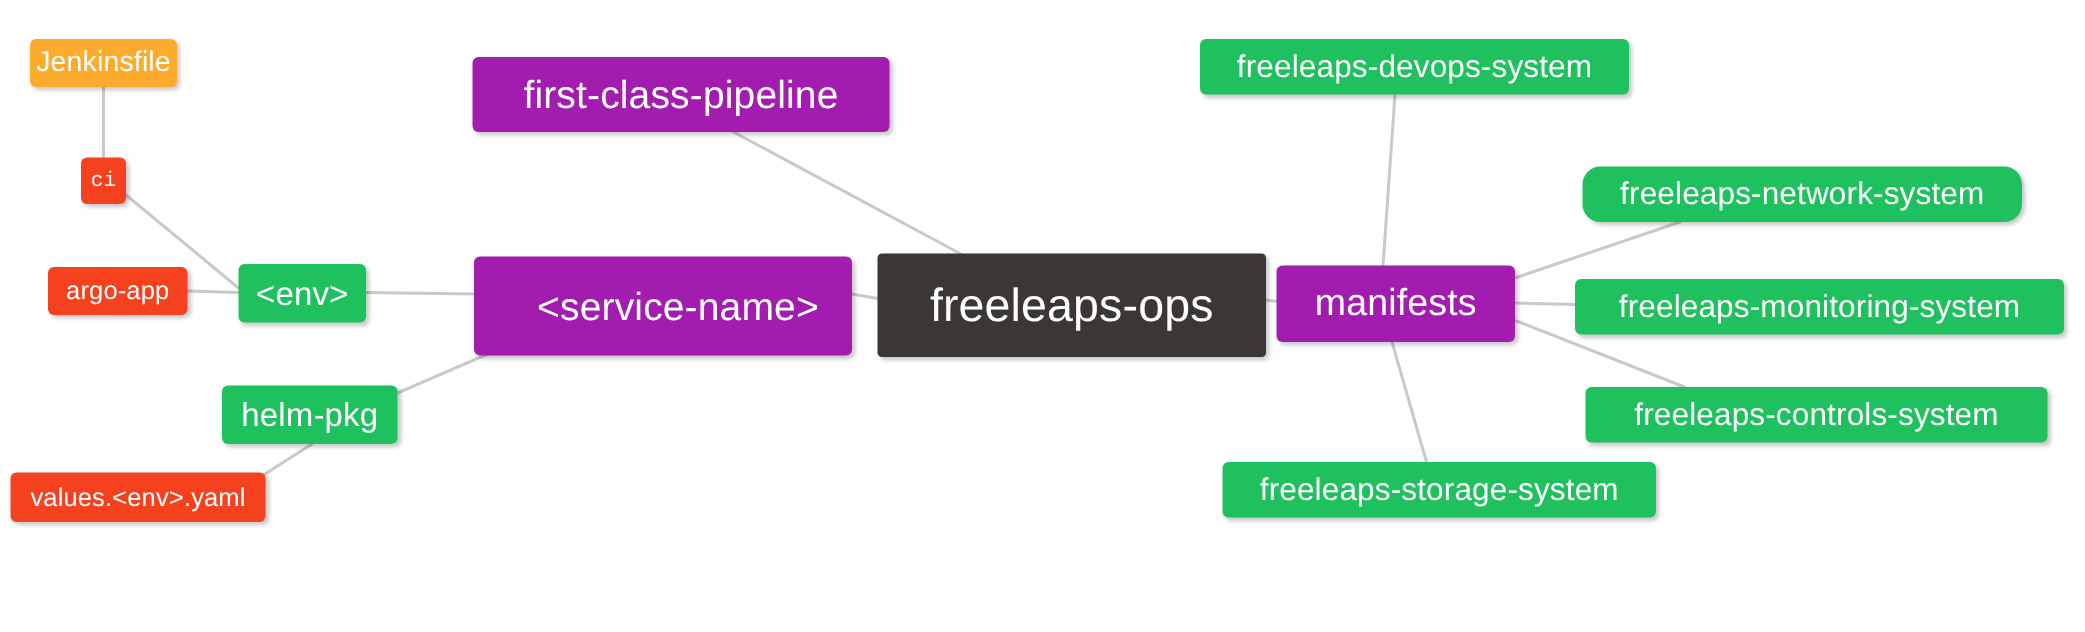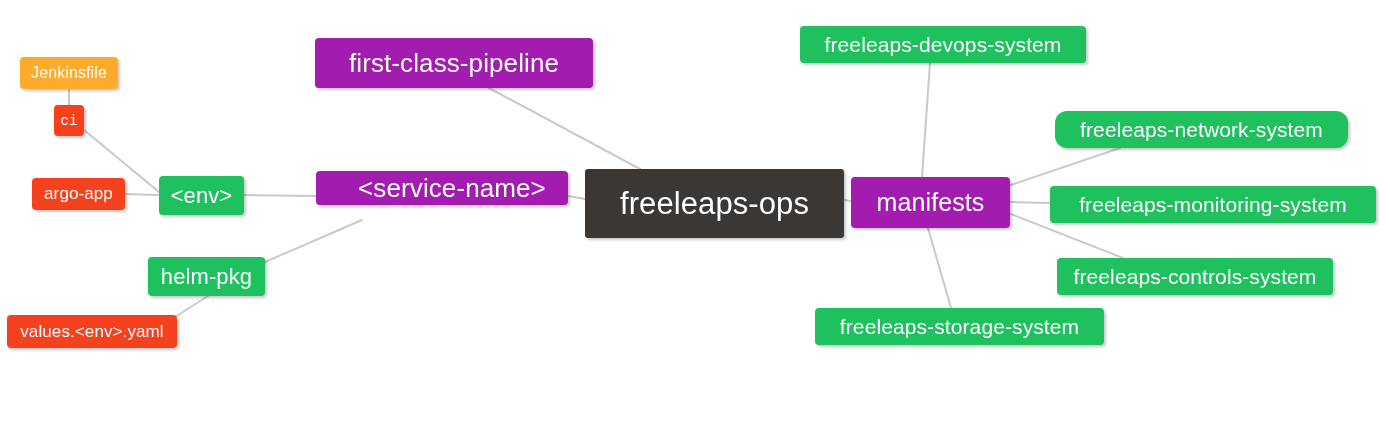--- a/index.html
+++ b/index.html
@@ -31,59 +31,59 @@
       <line x1="489" y1="88" x2="640" y2="169" stroke="#c9c9c9" stroke-width="2" stroke-linecap="round"></line>
       <line x1="568" y1="196" x2="585" y2="199" stroke="#c9c9c9" stroke-width="2" stroke-linecap="round"></line>
       <line x1="844" y1="200" x2="851" y2="201" stroke="#c9c9c9" stroke-width="2" stroke-linecap="round"></line>
       <line x1="922" y1="177" x2="930" y2="63" stroke="#c9c9c9" stroke-width="2" stroke-linecap="round"></line>
       <line x1="1011" y1="185" x2="1120" y2="148" stroke="#c9c9c9" stroke-width="2" stroke-linecap="round"></line>
       <line x1="1011" y1="202" x2="1050" y2="203" stroke="#c9c9c9" stroke-width="2" stroke-linecap="round"></line>
       <line x1="1011" y1="214" x2="1123" y2="258" stroke="#c9c9c9" stroke-width="2" stroke-linecap="round"></line>
       <line x1="928" y1="228" x2="951" y2="308" stroke="#c9c9c9" stroke-width="2" stroke-linecap="round"></line>
     </svg>
   <div id="node-layer">
-      <div class="node n-orange" style="left: 20px; top: 26px; width: 98px; height: 32px; font-size: 16px; margin-top: 31px;">
+      <div class="node n-orange" style="left: 20px; top: 26px; width: 98px; height: 32px; font-size: 19px;">
         <span>Jenkinsfile</span>
       </div>
       <div class="node n-red" style="left: 54px; top: 105px; width: 30px; height: 31px; font-size: 14px; font-family: Liberation Mono, monospace;">
         <span>ci</span>
       </div>
       <div class="node n-red" style="left: 32px; top: 178px; width: 93px; height: 32px; font-size: 17px;">
         <span>argo-app</span>
       </div>
       <div class="node n-green" style="left: 159px; top: 176px; width: 85px; height: 39px; font-size: 22px;">
         <span>&lt;env&gt;</span>
       </div>
       <div class="node n-green" style="left: 148px; top: 257px; width: 117px; height: 39px; font-size: 22px;">
         <span>helm-pkg</span>
       </div>
       <div class="node n-red" style="left: 7px; top: 315px; width: 170px; height: 33px; font-size: 17px;">
         <span>values.&lt;env&gt;.yaml</span>
       </div>
       <div class="node n-blue" style="left: 315px; top: 38px; width: 278px; height: 50px; font-size: 26px;">
         <span>first-class-pipeline</span>
       </div>
-      <div class="node n-blue" style="left: 316px; top: 171px; width: 252px; height: 34px; font-size: 26px; padding-left: 20px;">
+      <div class="node n-blue" style="left: 316px; top: 171px; width: 252px; height: 66px; font-size: 26px; padding-left: 20px;">
         <span>&lt;service-name&gt;</span>
       </div>
       <div class="node n-root" style="left: 585px; top: 169px; width: 259px; height: 69px; font-size: 31px;">
         <span>freeleaps-ops</span>
       </div>
       <div class="node n-blue" style="left: 851px; top: 177px; width: 159px; height: 51px; font-size: 25px;">
         <span>manifests</span>
       </div>
       <div class="node n-green" style="left: 800px; top: 26px; width: 286px; height: 37px; font-size: 21px;">
         <span>freeleaps-devops-system</span>
       </div>
       <div class="node n-green" style="left: 1055px; top: 111px; width: 293px; height: 37px; font-size: 21px; border-radius: 12px;">
         <span>freeleaps-network-system</span>
       </div>
       <div class="node n-green" style="left: 1050px; top: 186px; width: 326px; height: 37px; font-size: 21px; align-items: center;">
         <span>freeleaps-monitoring-system</span>
       </div>
-      <div class="node n-green" style="left: 1057px; top: 258px; width: 276px; height: 37px; font-size: 21px;">
+      <div class="node n-green" style="left: 1057px; top: 258px; width: 308px; height: 37px; font-size: 21px;">
         <span>freeleaps-controls-system</span>
       </div>
       <div class="node n-green" style="left: 815px; top: 308px; width: 289px; height: 37px; font-size: 21px;">
         <span>freeleaps-storage-system</span>
       </div>
     </div>
 </div>
 
 </body></html>

